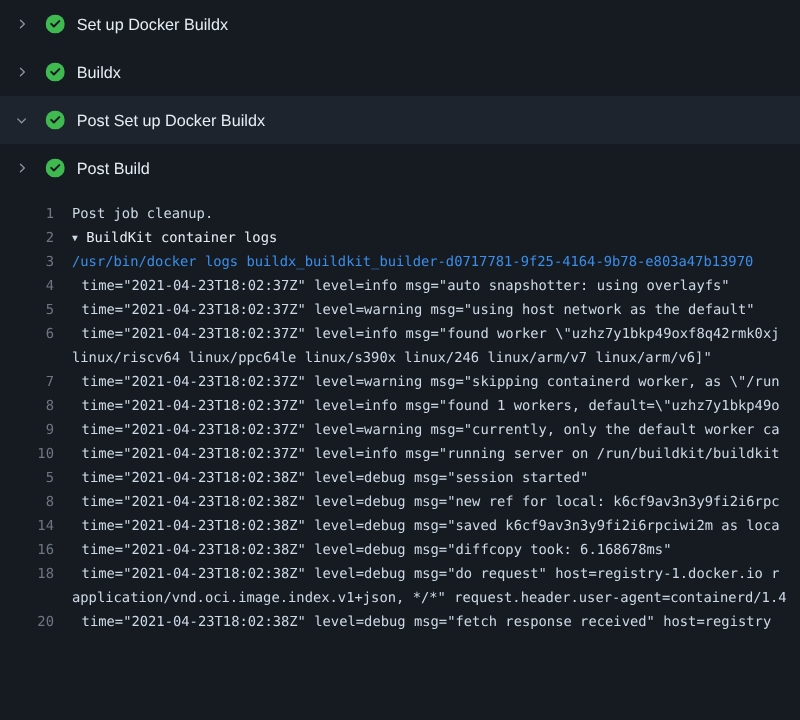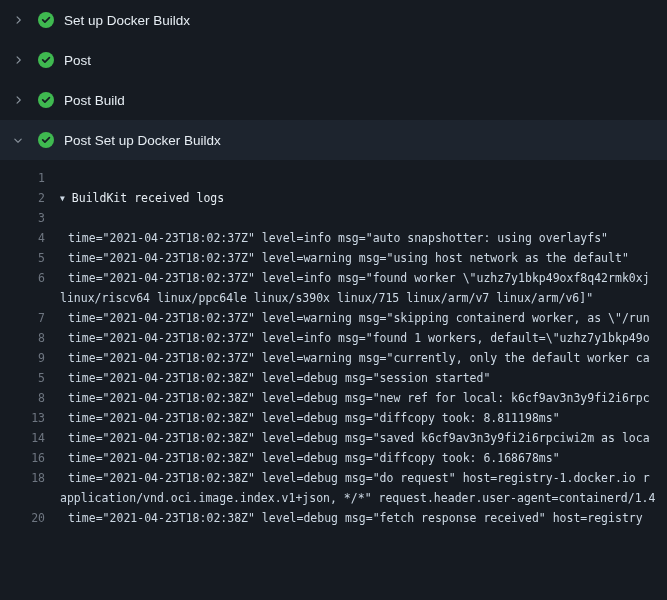--- a/index.html
+++ b/index.html
@@ -88,64 +88,64 @@
           <svg width="12" height="12" viewBox="0 0 16 16">
             <path d="M6.22 3.22a.75.75 0 0 1 1.06 0l4.25 4.25a.75.75 0 0 1 0 1.06l-4.25 4.25a.75.75 0 1 1-1.06-1.06L9.94 8 6.22 4.28a.75.75 0 0 1 0-1.06Z"></path>
           </svg>
         </span>
         <span class="check">
           <svg width="16" height="16" viewBox="0 0 16 16">
             <circle cx="8" cy="8" r="8"></circle>
             <path d="M11.4 5.6 6.9 10.1 4.7 7.9" stroke-width="1.7" stroke-linecap="round" stroke-linejoin="round"></path>
           </svg>
         </span>
-        <span class="step-label">Post</span>
+        <span class="step-label">Buildx</span>
+      </div>
+      <div class="step-row expanded">
+        <span class="chevron">
+          <svg width="12" height="12" viewBox="0 0 16 16">
+            <path d="M6.22 3.22a.75.75 0 0 1 1.06 0l4.25 4.25a.75.75 0 0 1 0 1.06l-4.25 4.25a.75.75 0 1 1-1.06-1.06L9.94 8 6.22 4.28a.75.75 0 0 1 0-1.06Z"></path>
+          </svg>
+        </span>
+        <span class="check">
+          <svg width="16" height="16" viewBox="0 0 16 16">
+            <circle cx="8" cy="8" r="8"></circle>
+            <path d="M11.4 5.6 6.9 10.1 4.7 7.9" stroke-width="1.7" stroke-linecap="round" stroke-linejoin="round"></path>
+          </svg>
+        </span>
+        <span class="step-label">Post Set up Docker Buildx</span>
       </div>
       <div class="step-row">
         <span class="chevron">
           <svg width="12" height="12" viewBox="0 0 16 16">
             <path d="M6.22 3.22a.75.75 0 0 1 1.06 0l4.25 4.25a.75.75 0 0 1 0 1.06l-4.25 4.25a.75.75 0 1 1-1.06-1.06L9.94 8 6.22 4.28a.75.75 0 0 1 0-1.06Z"></path>
           </svg>
         </span>
         <span class="check">
           <svg width="16" height="16" viewBox="0 0 16 16">
             <circle cx="8" cy="8" r="8"></circle>
             <path d="M11.4 5.6 6.9 10.1 4.7 7.9" stroke-width="1.7" stroke-linecap="round" stroke-linejoin="round"></path>
           </svg>
         </span>
         <span class="step-label">Post Build</span>
       </div>
-      <div class="step-row expanded">
-        <span class="chevron">
-          <svg width="12" height="12" viewBox="0 0 16 16">
-            <path d="M6.22 3.22a.75.75 0 0 1 1.06 0l4.25 4.25a.75.75 0 0 1 0 1.06l-4.25 4.25a.75.75 0 1 1-1.06-1.06L9.94 8 6.22 4.28a.75.75 0 0 1 0-1.06Z"></path>
-          </svg>
-        </span>
-        <span class="check">
-          <svg width="16" height="16" viewBox="0 0 16 16">
-            <circle cx="8" cy="8" r="8"></circle>
-            <path d="M11.4 5.6 6.9 10.1 4.7 7.9" stroke-width="1.7" stroke-linecap="round" stroke-linejoin="round"></path>
-          </svg>
-        </span>
-        <span class="step-label">Post Set up Docker Buildx</span>
-      </div>
     </div>
   <div class="log" id="log">
-      <div class="log-row"><span class="lnum">1</span></div>
-      <div class="log-row"><span class="lnum">2</span><span class="ltext group"><span class="tri">▼</span><span>BuildKit received logs</span></span></div>
-      <div class="log-row"><span class="lnum">3</span></div>
+      <div class="log-row"><span class="lnum">1</span><span class="ltext">Post job cleanup.</span></div>
+      <div class="log-row"><span class="lnum">2</span><span class="ltext group"><span class="tri">▼</span><span>BuildKit container logs</span></span></div>
+      <div class="log-row"><span class="lnum">3</span><span class="ltext command">/usr/bin/docker logs buildx_buildkit_builder-d0717781-9f25-4164-9b78-e803a47b13970</span></div>
       <div class="log-row"><span class="lnum">4</span><span class="ltext indent1">time="2021-04-23T18:02:37Z" level=info msg="auto snapshotter: using overlayfs"</span></div>
       <div class="log-row"><span class="lnum">5</span><span class="ltext indent1">time="2021-04-23T18:02:37Z" level=warning msg="using host network as the default"</span></div>
       <div class="log-row"><span class="lnum">6</span><span class="ltext indent1">time="2021-04-23T18:02:37Z" level=info msg="found worker \"uzhz7y1bkp49oxf8q42rmk0xj</span></div>
-      <div class="log-row"><span class="lnum"></span><span class="ltext">linux/riscv64 linux/ppc64le linux/s390x linux/715 linux/arm/v7 linux/arm/v6]"</span></div>
+      <div class="log-row"><span class="lnum"></span><span class="ltext">linux/riscv64 linux/ppc64le linux/s390x linux/246 linux/arm/v7 linux/arm/v6]"</span></div>
       <div class="log-row"><span class="lnum">7</span><span class="ltext indent1">time="2021-04-23T18:02:37Z" level=warning msg="skipping containerd worker, as \"/run</span></div>
       <div class="log-row"><span class="lnum">8</span><span class="ltext indent1">time="2021-04-23T18:02:37Z" level=info msg="found 1 workers, default=\"uzhz7y1bkp49o</span></div>
       <div class="log-row"><span class="lnum">9</span><span class="ltext indent1">time="2021-04-23T18:02:37Z" level=warning msg="currently, only the default worker ca</span></div>
+      <div class="log-row"><span class="lnum">10</span><span class="ltext indent1">time="2021-04-23T18:02:37Z" level=info msg="running server on /run/buildkit/buildkit</span></div>
       <div class="log-row"><span class="lnum">5</span><span class="ltext indent1">time="2021-04-23T18:02:38Z" level=debug msg="session started"</span></div>
       <div class="log-row"><span class="lnum">8</span><span class="ltext indent1">time="2021-04-23T18:02:38Z" level=debug msg="new ref for local: k6cf9av3n3y9fi2i6rpc</span></div>
-      <div class="log-row"><span class="lnum">13</span><span class="ltext indent1">time="2021-04-23T18:02:38Z" level=debug msg="diffcopy took: 8.811198ms"</span></div>
       <div class="log-row"><span class="lnum">14</span><span class="ltext indent1">time="2021-04-23T18:02:38Z" level=debug msg="saved k6cf9av3n3y9fi2i6rpciwi2m as loca</span></div>
       <div class="log-row"><span class="lnum">16</span><span class="ltext indent1">time="2021-04-23T18:02:38Z" level=debug msg="diffcopy took: 6.168678ms"</span></div>
       <div class="log-row"><span class="lnum">18</span><span class="ltext indent1">time="2021-04-23T18:02:38Z" level=debug msg="do request" host=registry-1.docker.io r</span></div>
       <div class="log-row"><span class="lnum"></span><span class="ltext">application/vnd.oci.image.index.v1+json, */*" request.header.user-agent=containerd/1.4</span></div>
       <div class="log-row"><span class="lnum">20</span><span class="ltext indent1">time="2021-04-23T18:02:38Z" level=debug msg="fetch response received" host=registry</span></div>
     </div>
 </div>
 
 </body></html>

